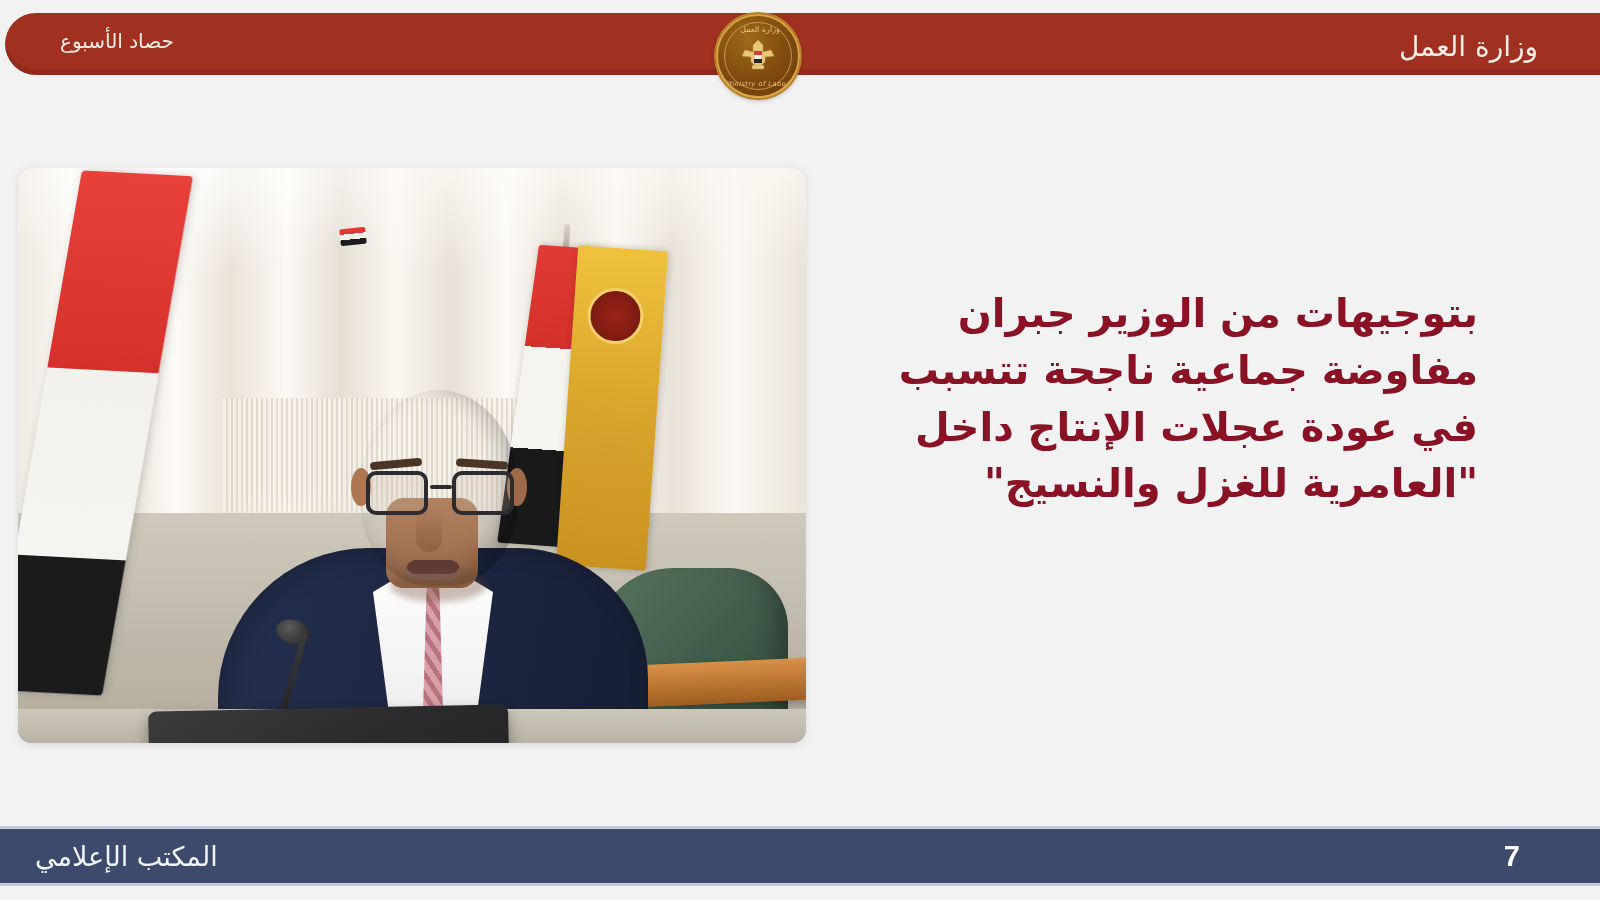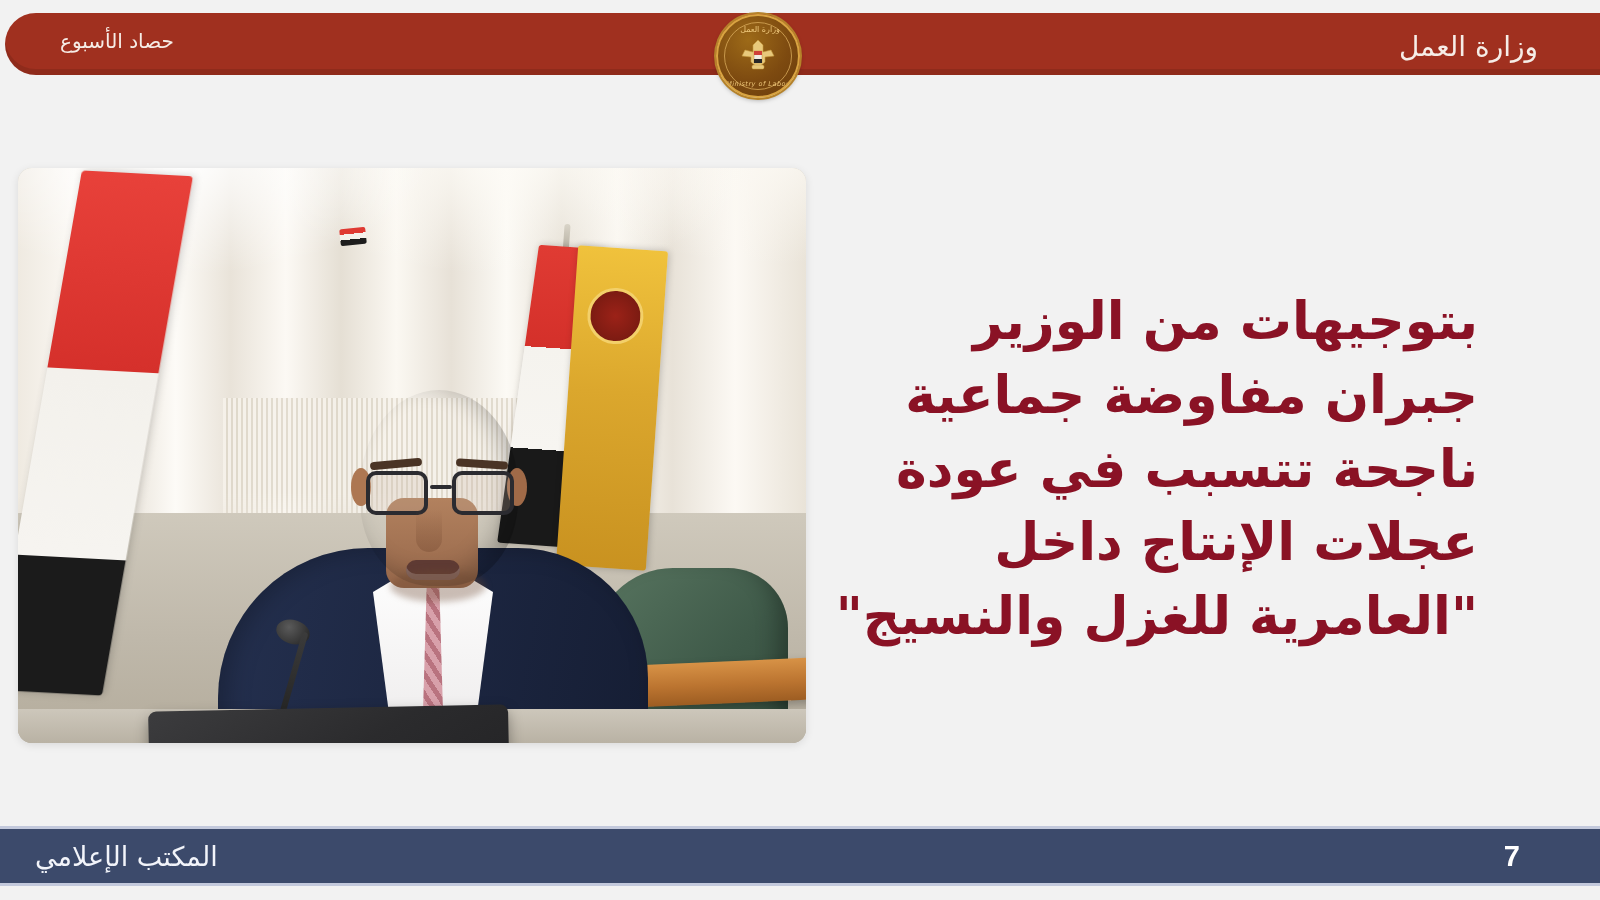--- a/index.html
+++ b/index.html
@@ -284,21 +284,21 @@
   }
 
   
   .headline{
     position:absolute;
     left:830px; top:285px;
     width:648px;
     text-align:right;
     direction:rtl;
     color:#8A1225;
-    font-size:52px;
+    font-size:40px;
     font-weight:bold;
     line-height:1.42;
     font-family:"DejaVu Sans", sans-serif;
   }
 
   
   .footer-bar{
     position:absolute;
     left:0; top:826px;
     width:1600px; height:60px;

